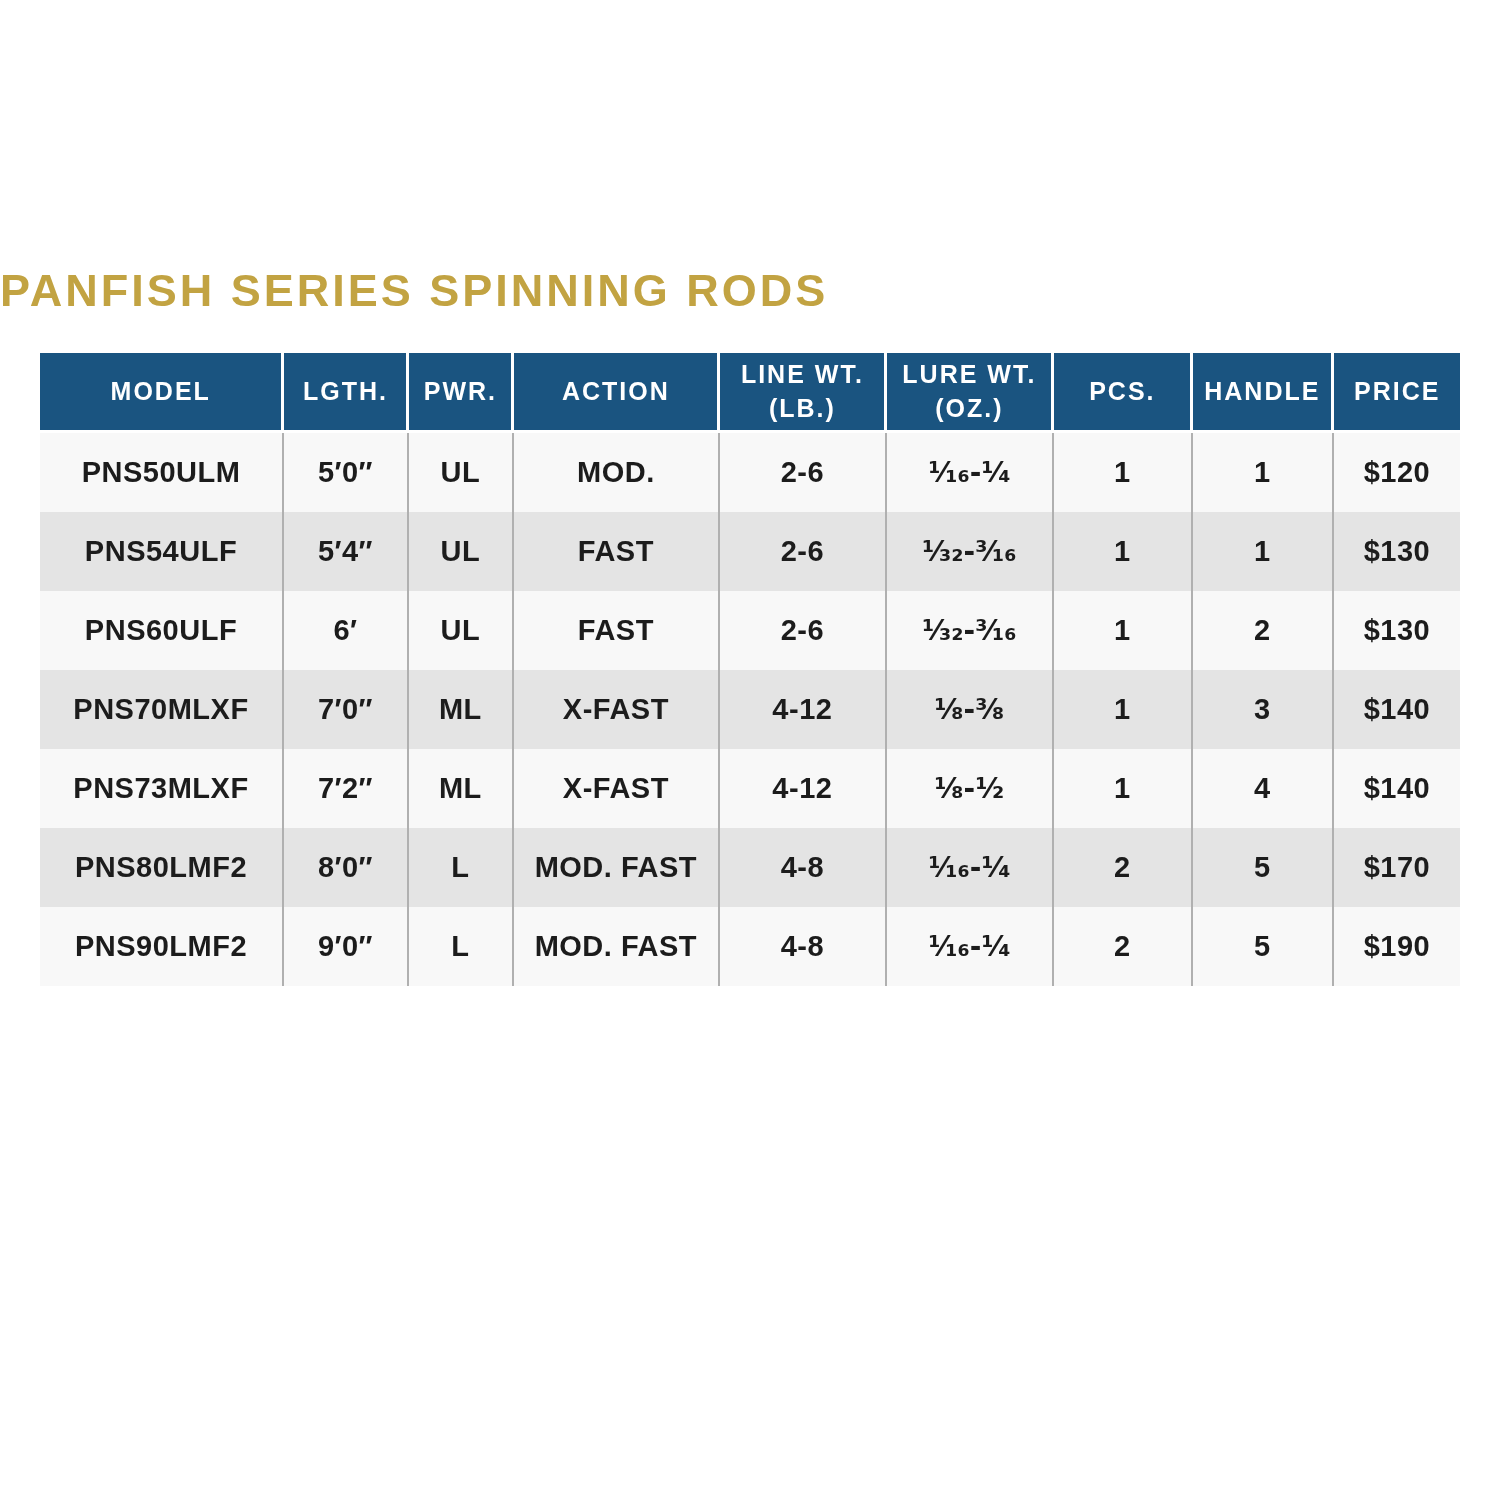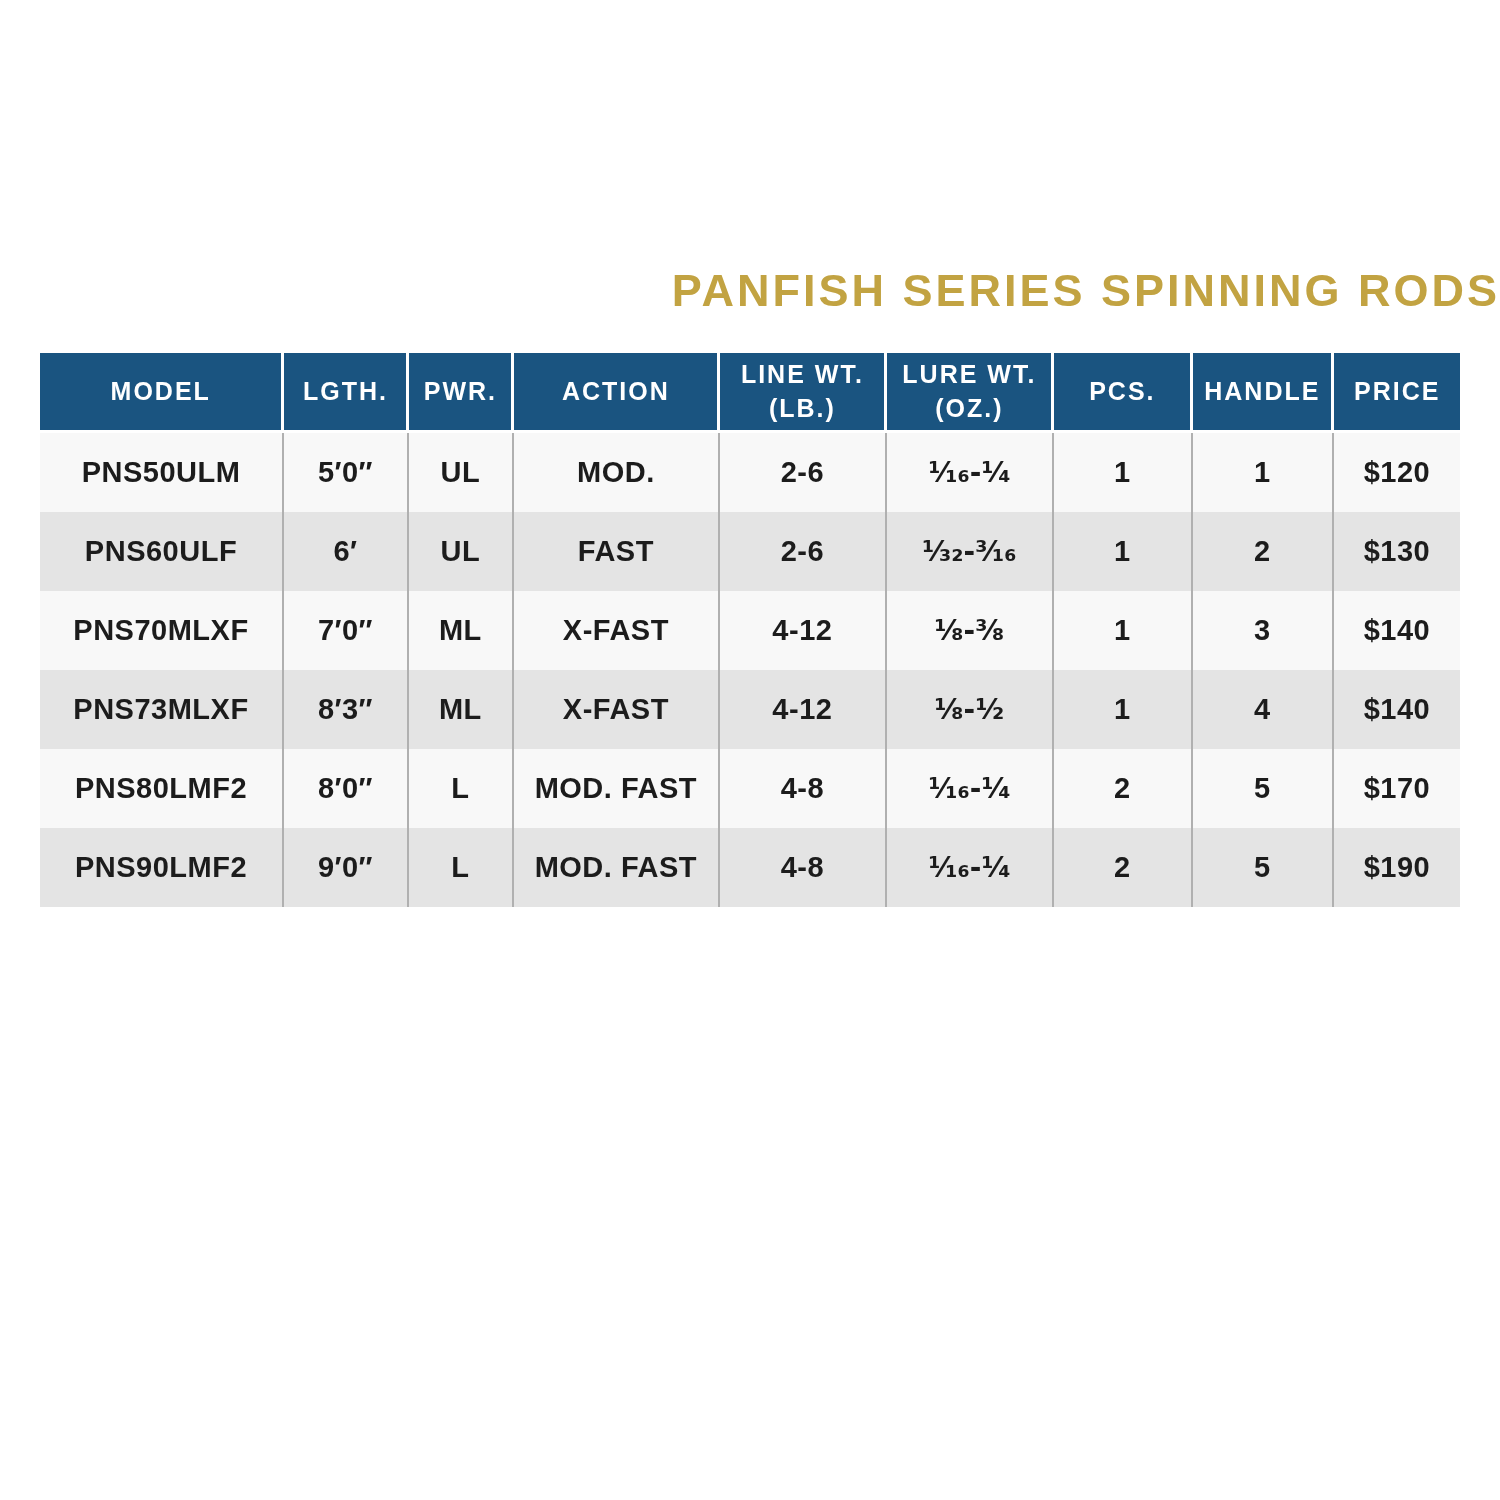--- a/index.html
+++ b/index.html
@@ -11,21 +11,21 @@
   .page {
     position: relative;
     width: 1500px;
     height: 1500px;
     background: #ffffff;
     overflow: hidden;
   }
   .title {
     margin: 0;
     padding-top: 268px;
-    text-align: right;
+    text-align: left;
     font-size: 45px;
     line-height: 1.0;
     font-weight: 700;
     letter-spacing: 3px;
     color: #c2a342;
   }
   table.spec-table {
     margin: 40px 40px 0 40px;
     width: 1420px;
     border-collapse: collapse;
@@ -130,20 +130,31 @@
         <td>5′0″</td>
         <td>UL</td>
         <td>MOD.</td>
         <td>2-6</td>
         <td class="frac">¹⁄₁₆-¹⁄₄</td>
         <td>1</td>
         <td>1</td>
         <td>$120</td>
       </tr>
       <tr>
+        <td>PNS54ULF</td>
+        <td>5′4″</td>
+        <td>UL</td>
+        <td>FAST</td>
+        <td>2-6</td>
+        <td class="frac">¹⁄₃₂-³⁄₁₆</td>
+        <td>1</td>
+        <td>1</td>
+        <td>$130</td>
+      </tr>
+      <tr>
         <td>PNS60ULF</td>
         <td>6′</td>
         <td>UL</td>
         <td>FAST</td>
         <td>2-6</td>
         <td class="frac">¹⁄₃₂-³⁄₁₆</td>
         <td>1</td>
         <td>2</td>
         <td>$130</td>
       </tr>
@@ -153,21 +164,21 @@
         <td>ML</td>
         <td>X-FAST</td>
         <td>4-12</td>
         <td class="frac">¹⁄₈-³⁄₈</td>
         <td>1</td>
         <td>3</td>
         <td>$140</td>
       </tr>
       <tr>
         <td>PNS73MLXF</td>
-        <td>8′3″</td>
+        <td>7′2″</td>
         <td>ML</td>
         <td>X-FAST</td>
         <td>4-12</td>
         <td class="frac">¹⁄₈-¹⁄₂</td>
         <td>1</td>
         <td>4</td>
         <td>$140</td>
       </tr>
       <tr>
         <td>PNS80LMF2</td>

